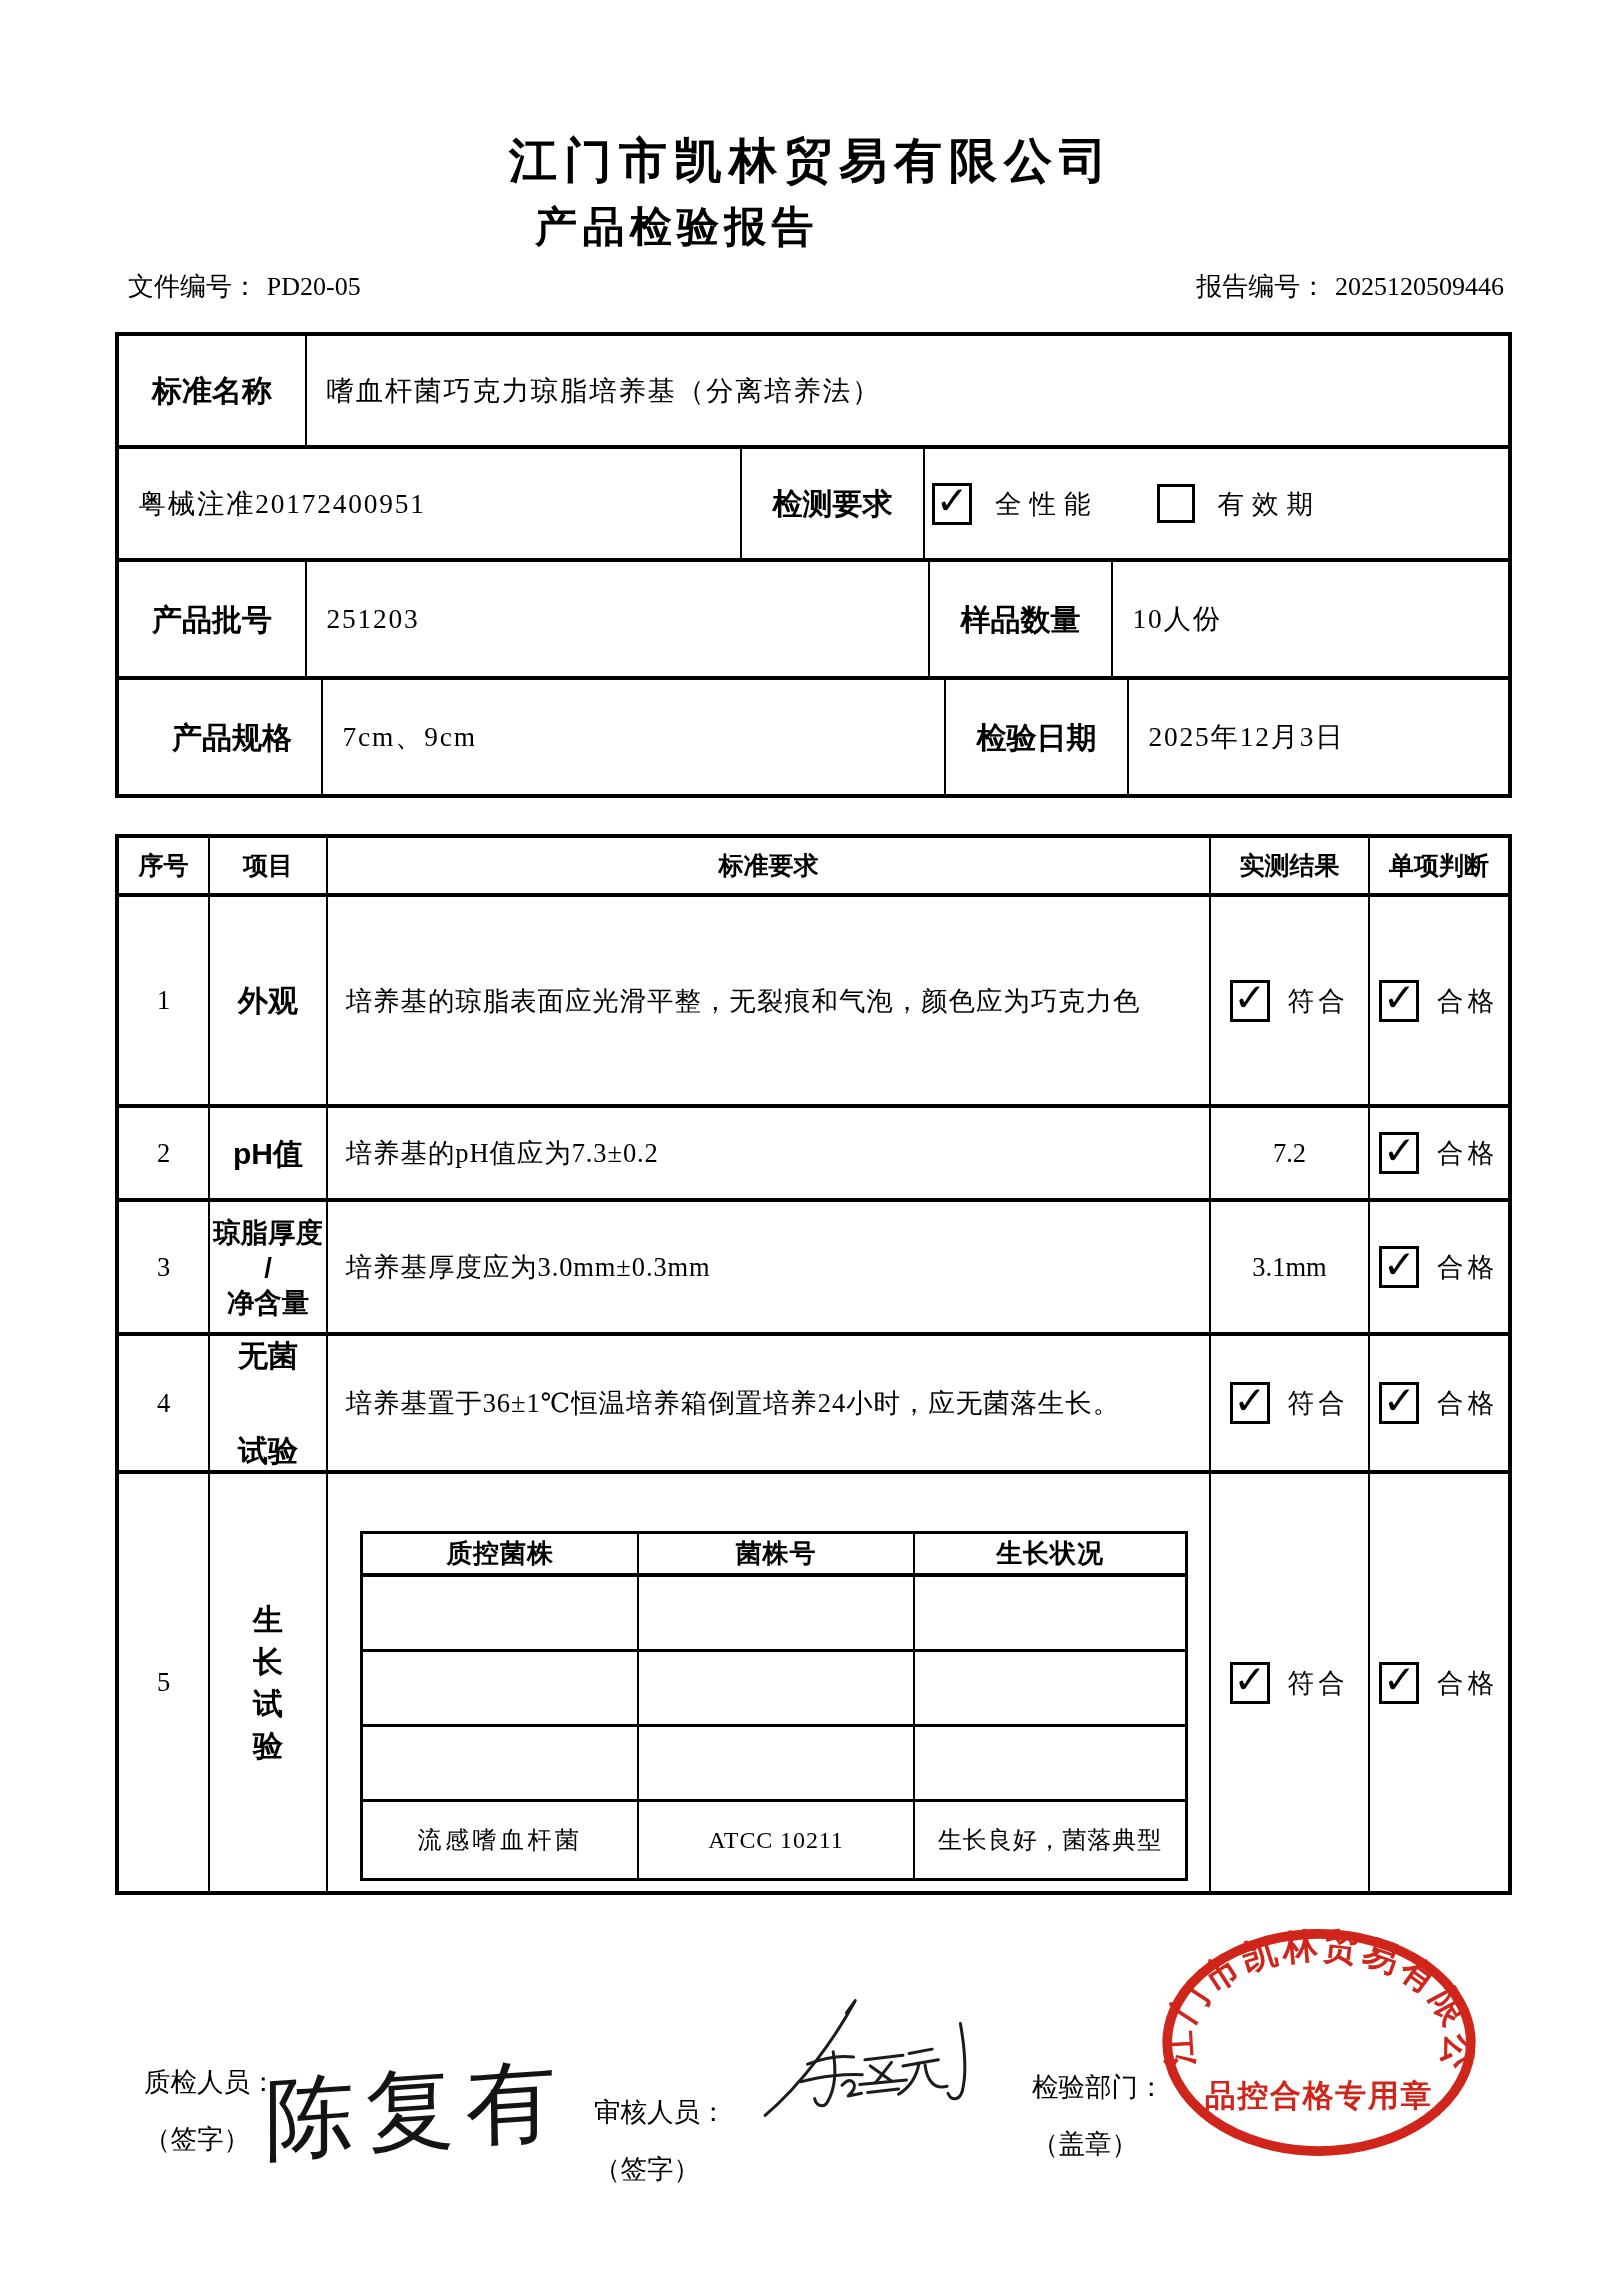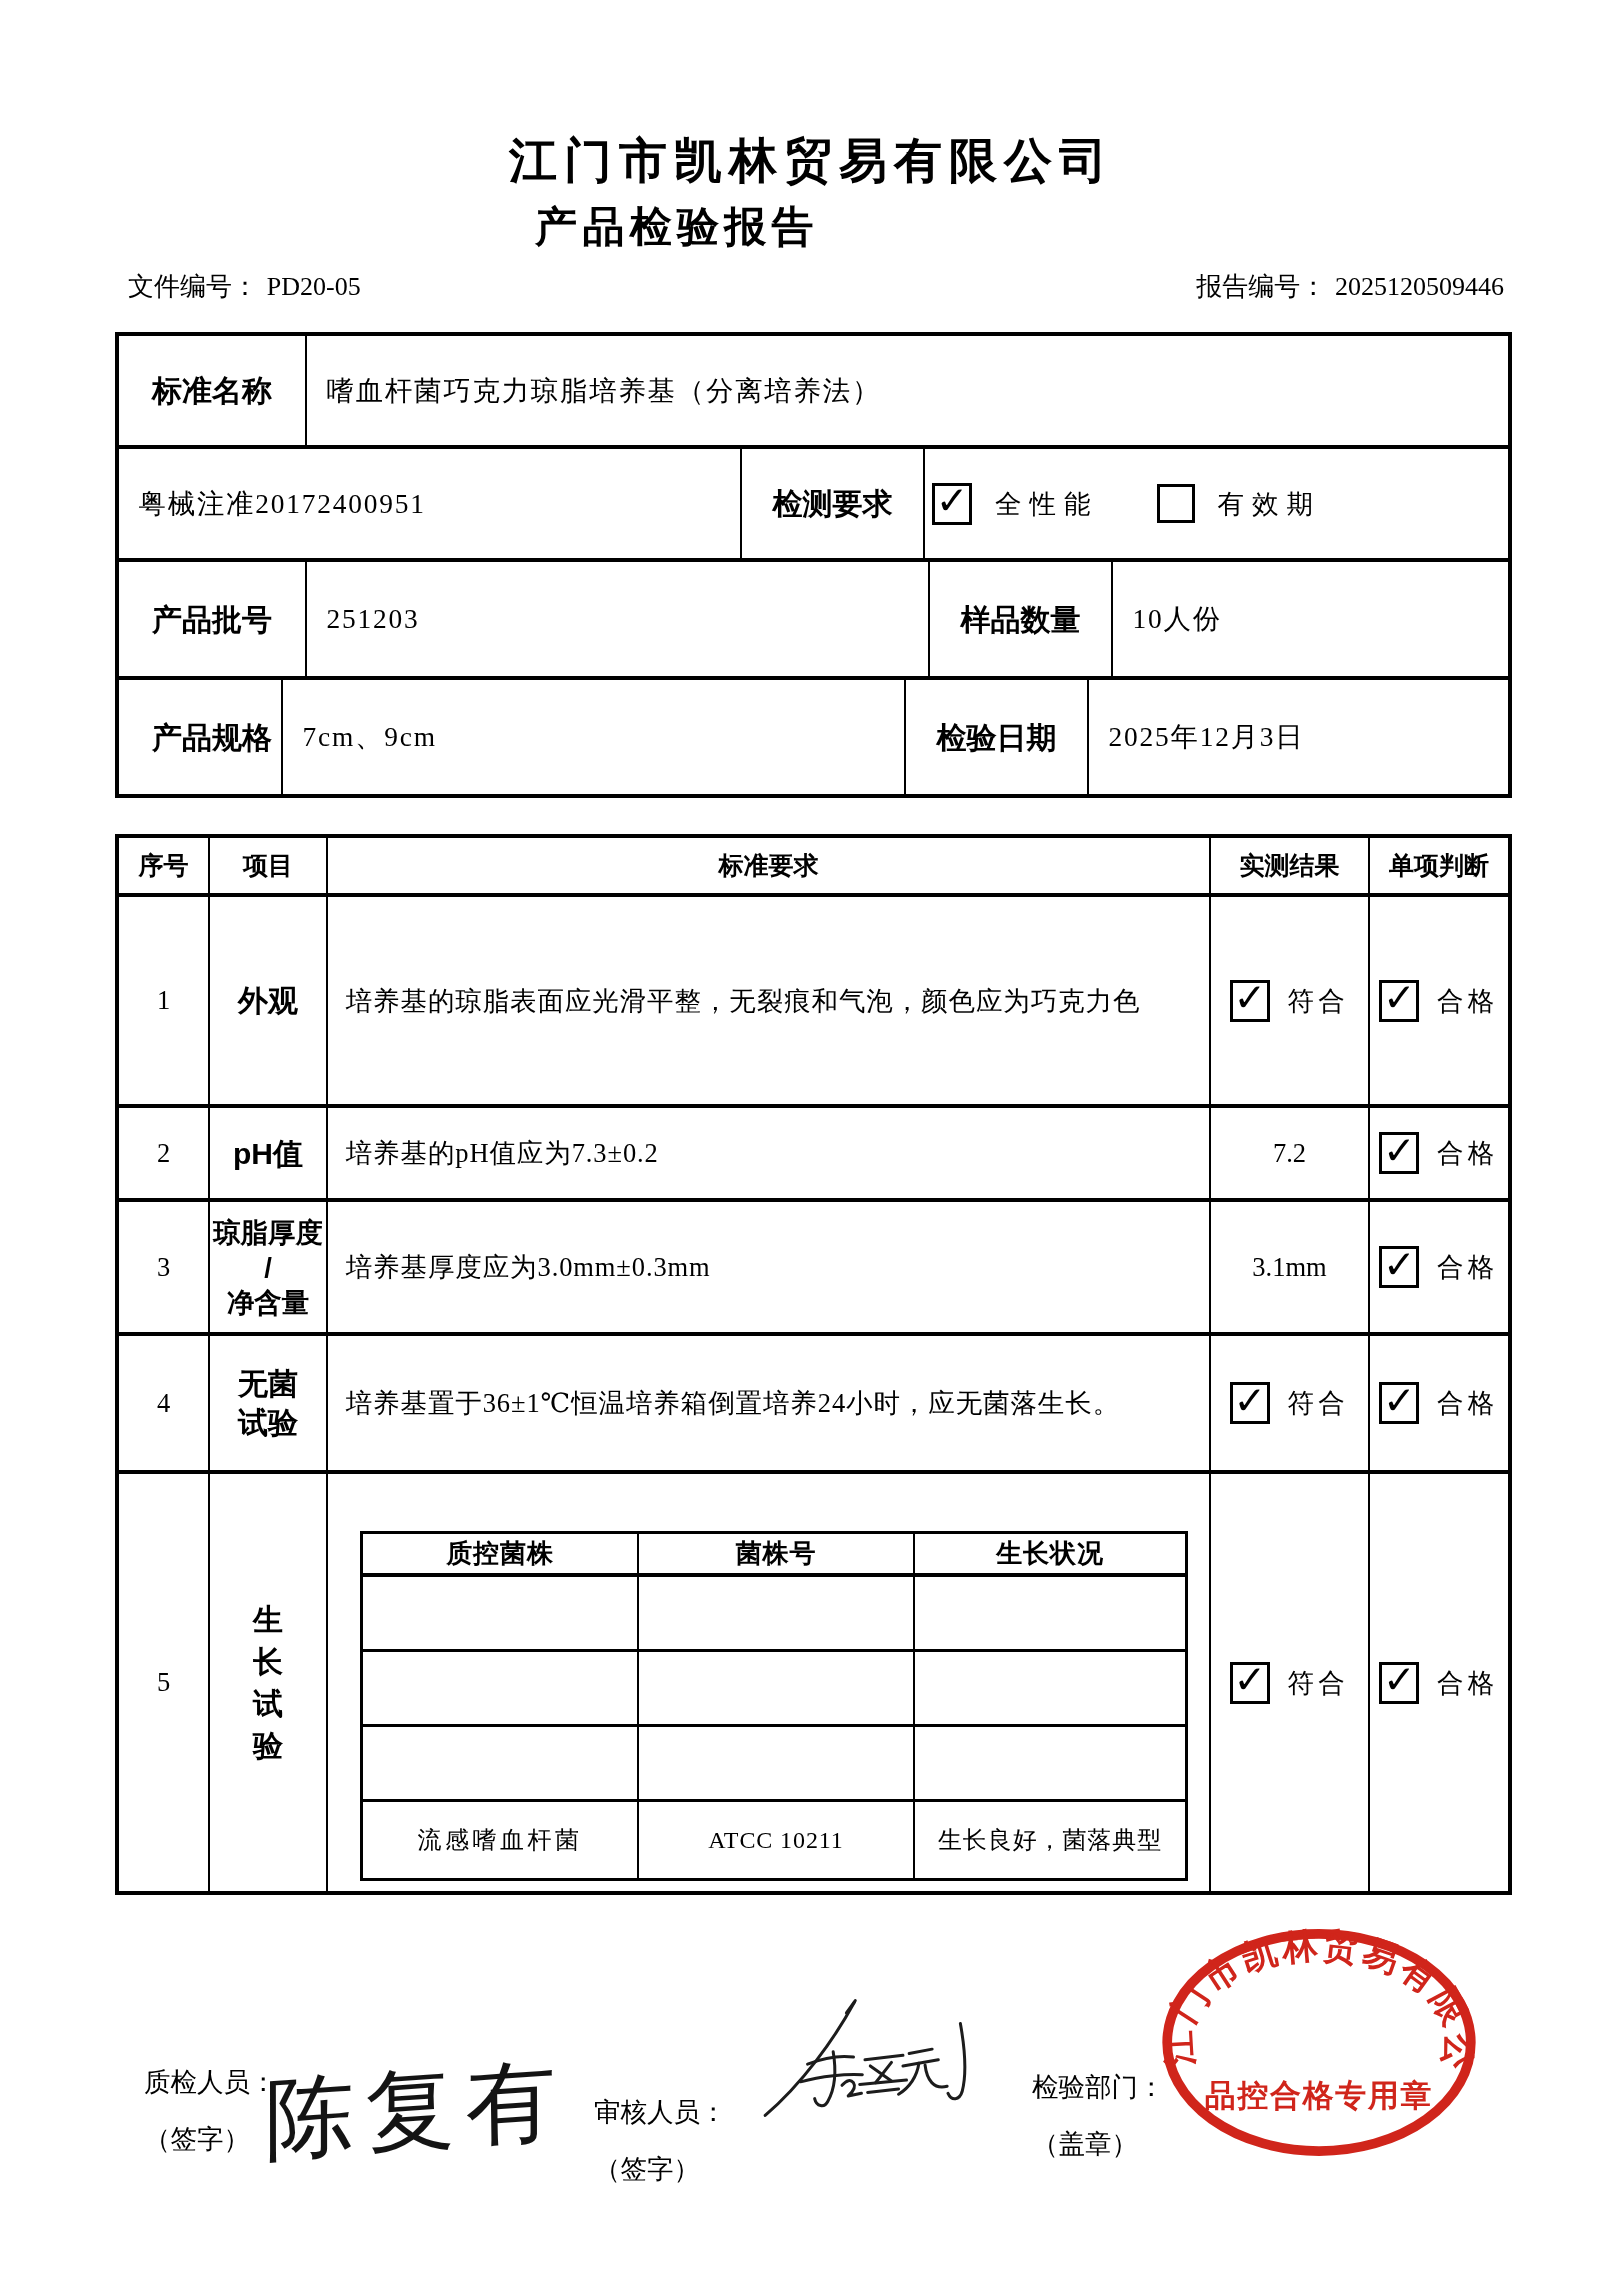--- a/index.html
+++ b/index.html
@@ -95,21 +95,21 @@
       </span>
     </div>
   </div>
   <div class="tr" style="height:118px;">
     <div class="td lab" style="width:188px;">产品批号</div>
     <div class="td val" style="width:623px;">251203</div>
     <div class="td lab" style="width:183px;">样品数量</div>
     <div class="td val end">10人份</div>
   </div>
   <div class="tr last" style="height:114px;">
-    <div class="td lab" style="width:164px;padding-left:24px;">产品规格</div>
+    <div class="td lab" style="width:204px;padding-left:24px;">产品规格</div>
     <div class="td val" style="width:623px;">7cm、9cm</div>
     <div class="td lab" style="width:183px;">检验日期</div>
     <div class="td val end">2025年12月3日</div>
   </div>
 </div>
 
 <div class="tbl" style="left:115px;top:834px;width:1397px;">
   <div class="tr" style="height:59px;">
     <div class="td hd" style="width:91px;">序号</div>
     <div class="td hd" style="width:118px;">项目</div>
@@ -165,21 +165,21 @@
     <div class="td cen end">
       <span class="cbox">
           <span class="tick">✓</span>
         </span>
       <span class="clabel">合格</span>
     </div>
   </div>
 
   <div class="tr" style="height:138px;">
     <div class="td num" style="width:91px;">4</div>
-    <div class="td lab" style="width:118px;">
+    <div class="td lab" style="width:118px;justify-content:space-between;">
       <span>无菌</span>
       <span>试验</span>
     </div>
     <div class="td req" style="width:883px;">培养基置于36±1℃恒温培养箱倒置培养24小时，应无菌落生长。</div>
     <div class="td cen" style="width:159px;">
       <span class="cbox">
           <span class="tick">✓</span>
         </span>
       <span class="clabel">符合</span>
     </div>

